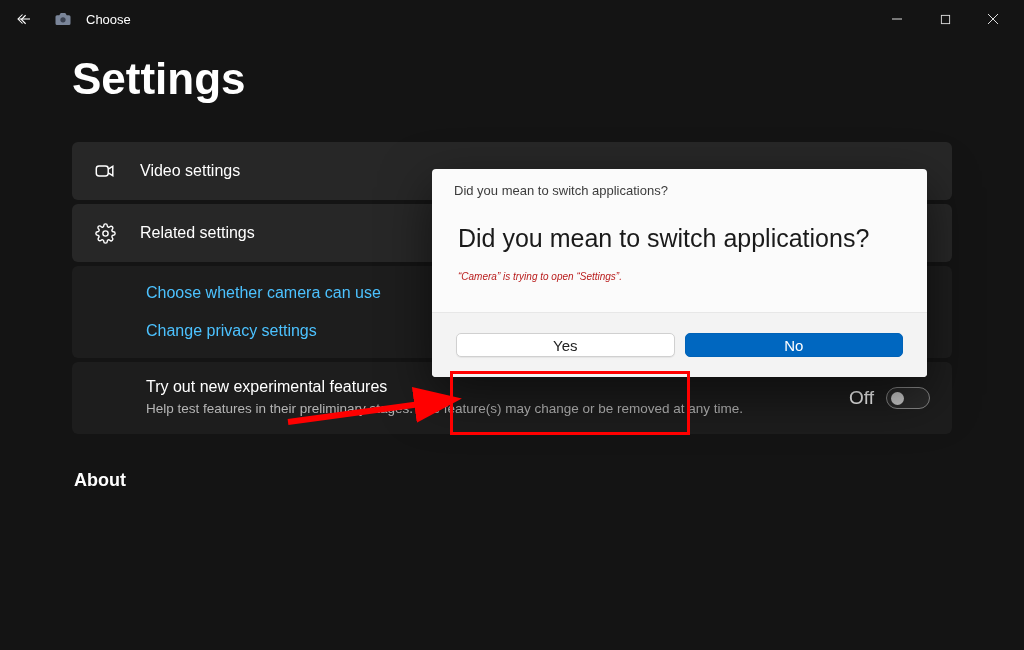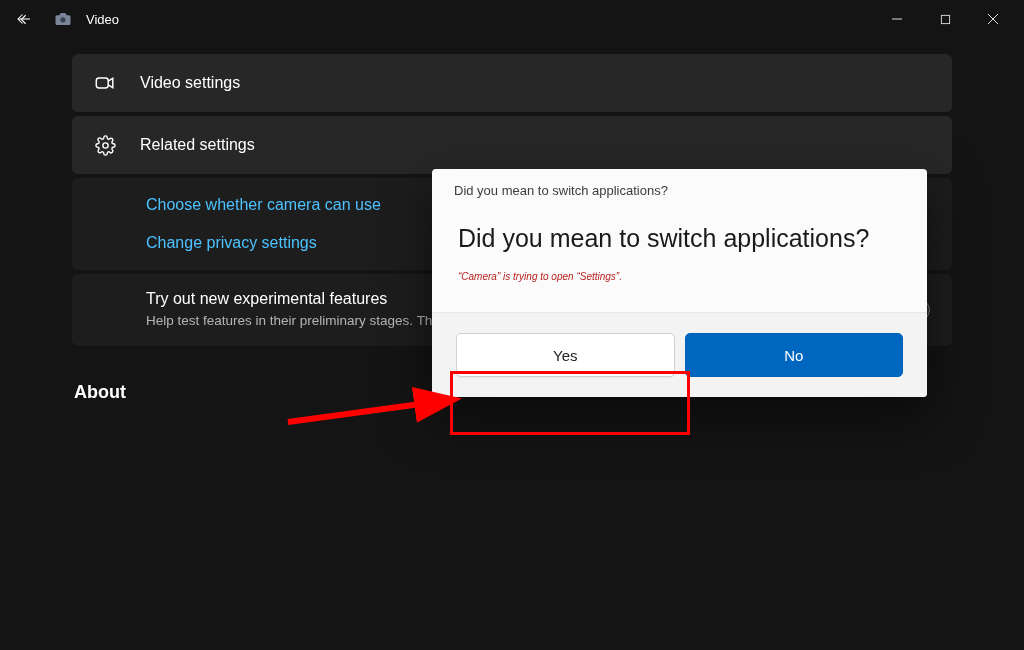--- a/index.html
+++ b/index.html
@@ -145,21 +145,21 @@
     }
     .dialog-buttons {
       background: #f3f3f3;
       border-top: 1px solid #e7e7e7;
       padding: 20px 24px;
       display: flex;
       gap: 10px;
     }
     .dbtn {
       flex: 1;
-      height: 44px;
+      height: 24px;
       font-size: 15px;
       border-radius: 5px;
       cursor: pointer;
       display:flex;align-items:center;justify-content:center;
     }
     .dbtn.yes {
       background: #fff;
       color: #222;
       border: 1px solid #d0d0d0;
       box-shadow: 0 1px 1px rgba(0,0,0,0.06);
@@ -203,21 +203,21 @@
         <line x1="4" y1="12" x2="20" y2="12"></line>
         <polyline points="10 6 4 12 10 18"></polyline>
       </svg>
     </div>
     <div class="app-icon">
       <svg width="18" height="18" viewBox="0 0 24 24" fill="#cfcfcf">
         <path d="M4 7h3l2-3h6l2 3h3a2 2 0 0 1 2 2v9a2 2 0 0 1-2 2H4a2 2 0 0 1-2-2V9a2 2 0 0 1 2-2z" fill="#7a8599"></path>
         <circle cx="12" cy="13" r="3.5" fill="#3b4251"></circle>
       </svg>
     </div>
-    <div class="app-title">Video</div>
+    <div class="app-title">Choose</div>
   </div>
   <div class="window-controls">
     <div class="win-ctrl">
       <svg width="12" height="12" viewBox="0 0 12 12" stroke="#ddd" stroke-width="1">
           <line x1="1" y1="6" x2="11" y2="6"></line>
         </svg>
     </div>
     <div class="win-ctrl">
       <svg width="11" height="11" viewBox="0 0 12 12" stroke="#ddd" stroke-width="1" fill="none">
           <rect x="1.5" y="1.5" width="9" height="9"></rect>
@@ -226,20 +226,21 @@
     <div class="win-ctrl">
       <svg width="12" height="12" viewBox="0 0 12 12" stroke="#ddd" stroke-width="1">
           <line x1="1" y1="1" x2="11" y2="11"></line>
           <line x1="11" y1="1" x2="1" y2="11"></line>
         </svg>
     </div>
   </div>
 </div>
 
 <div class="content">
+  <h1 class="page-title">Settings</h1>
 
   <div class="card">
     <div class="card-icon">
       <svg width="22" height="22" viewBox="0 0 24 24" fill="none" stroke="#fff" stroke-width="1.6">
         <rect x="2.5" y="6.5" width="13" height="11" rx="3"></rect>
         <path d="M15.5 10 l5 -3 v10 l-5 -3"></path>
       </svg>
     </div>
     <div class="card-label">Video settings</div>
   </div>

